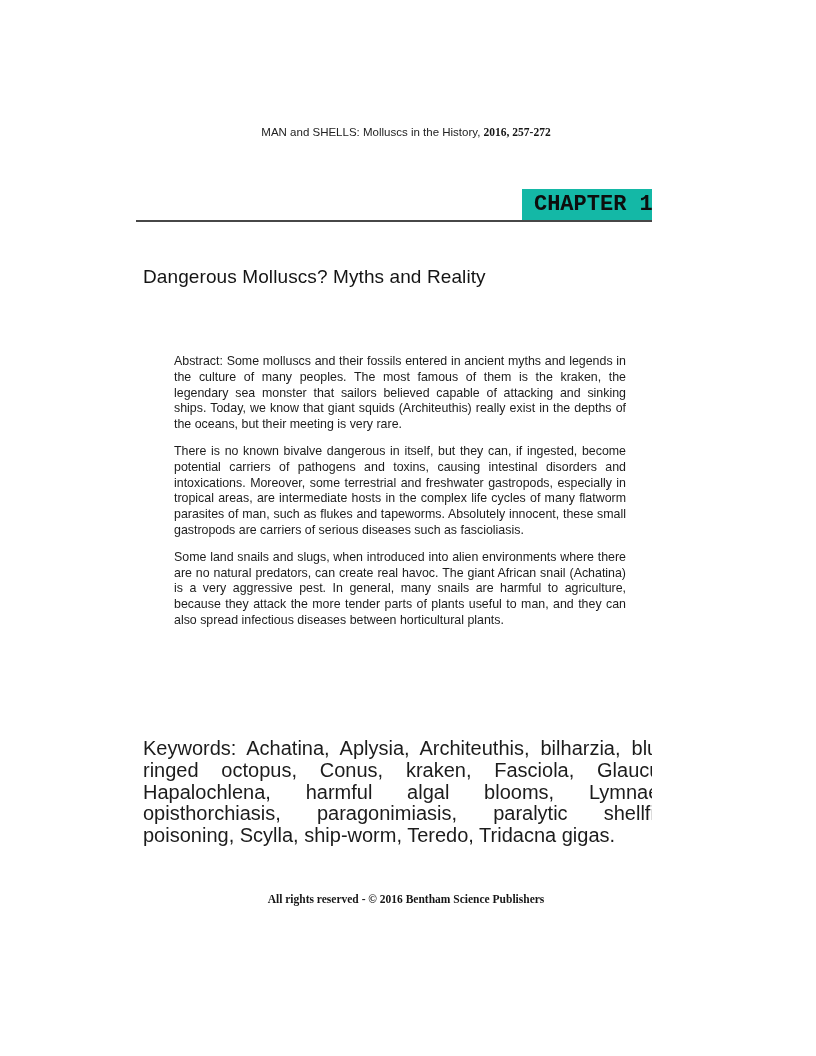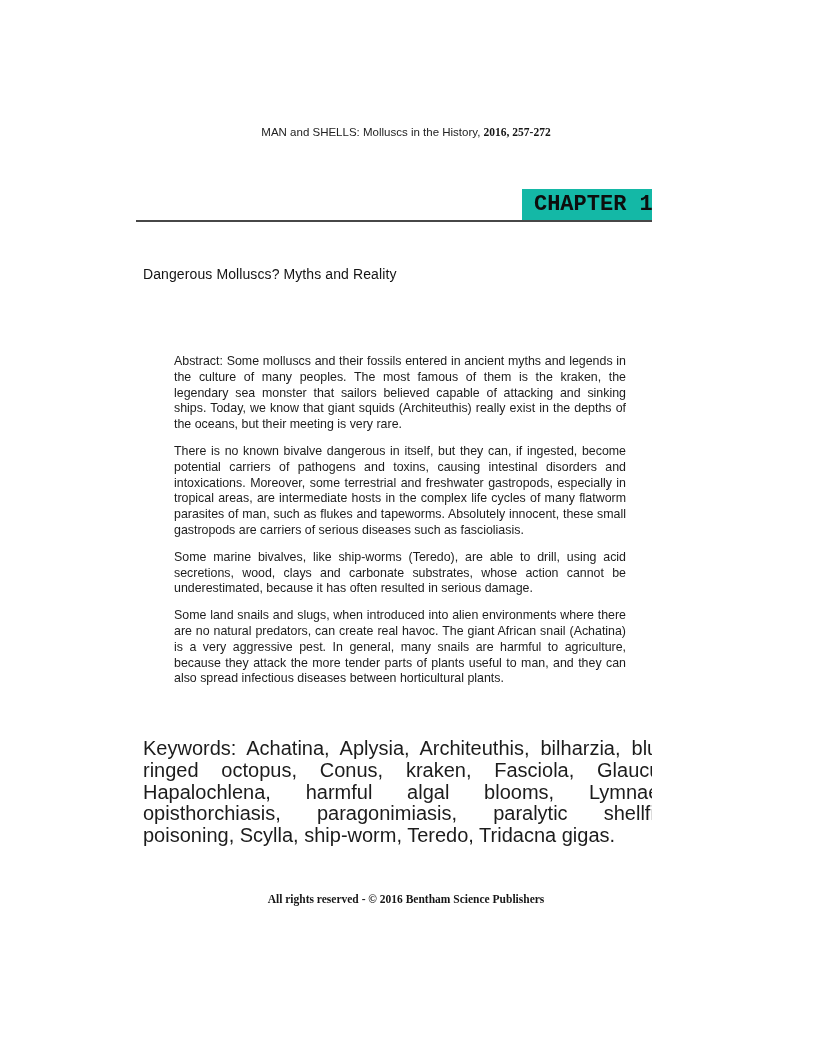--- a/index.html
+++ b/index.html
@@ -65,21 +65,21 @@
     color: #0d0d0d;
     padding: 3px 10px 2px 12px;
   }
 
   
   .chapter-title {
     position: absolute;
     top: 266px;
     left: 143px;
     width: 533px;
-    font-size: 14px;
+    font-size: 19px;
     color: #141414;
     letter-spacing: 0.1px;
   }
 
   
   .abstract {
     position: absolute;
     top: 343px;
     left: 163px;
     width: 474px;
@@ -132,21 +132,20 @@
 
   <div class="chapter-band">
     <div class="chapter-box">CHAPTER 13</div>
   </div>
 
   <div class="chapter-title">Dangerous Molluscs? Myths and Reality</div>
 
   <div class="abstract">
     <p><span>Abstract:</span> <span>Some molluscs and their fossils entered in ancient myths and legends in the culture of many peoples. The most famous of them is the kraken, the legendary sea monster that sailors believed capable of attacking and sinking ships. Today, we know that giant squids (Architeuthis) really exist in the depths of the oceans, but their meeting is very rare.</span></p>
     <p>There is no known bivalve dangerous in itself, but they can, if ingested, become potential carriers of pathogens and toxins, causing intestinal disorders and intoxications. Moreover, some terrestrial and freshwater gastropods, especially in tropical areas, are intermediate hosts in the complex life cycles of many flatworm parasites of man, such as flukes and tapeworms. Absolutely innocent, these small gastropods are carriers of serious diseases such as fascioliasis.</p>
-    <p>Some marine bivalves, like ship-worms (Teredo), are able to drill, using acid secretions, wood, clays and carbonate substrates, whose action cannot be underestimated, because it has often resulted in serious damage.</p>
     <p>Some land snails and slugs, when introduced into alien environments where there are no natural predators, can create real havoc. The giant African snail (Achatina) is a very aggressive pest. In general, many snails are harmful to agriculture, because they attack the more tender parts of plants useful to man, and they can also spread infectious diseases between horticultural plants.</p>
   </div>
 
   <div class="keywords">
     <span>Keywords:</span> <span>Achatina, Aplysia, Architeuthis, bilharzia, blue-ringed octopus, Conus, kraken, Fasciola, Glaucus, Hapalochlena, harmful algal blooms, Lymnaea, opisthorchiasis, paragonimiasis, paralytic shellfish poisoning, Scylla, ship-worm, Teredo, Tridacna gigas.</span>
   </div>
 
   <div class="page-footer">
     <div>All rights reserved - © 2016 Bentham Science Publishers</div>
   </div>

